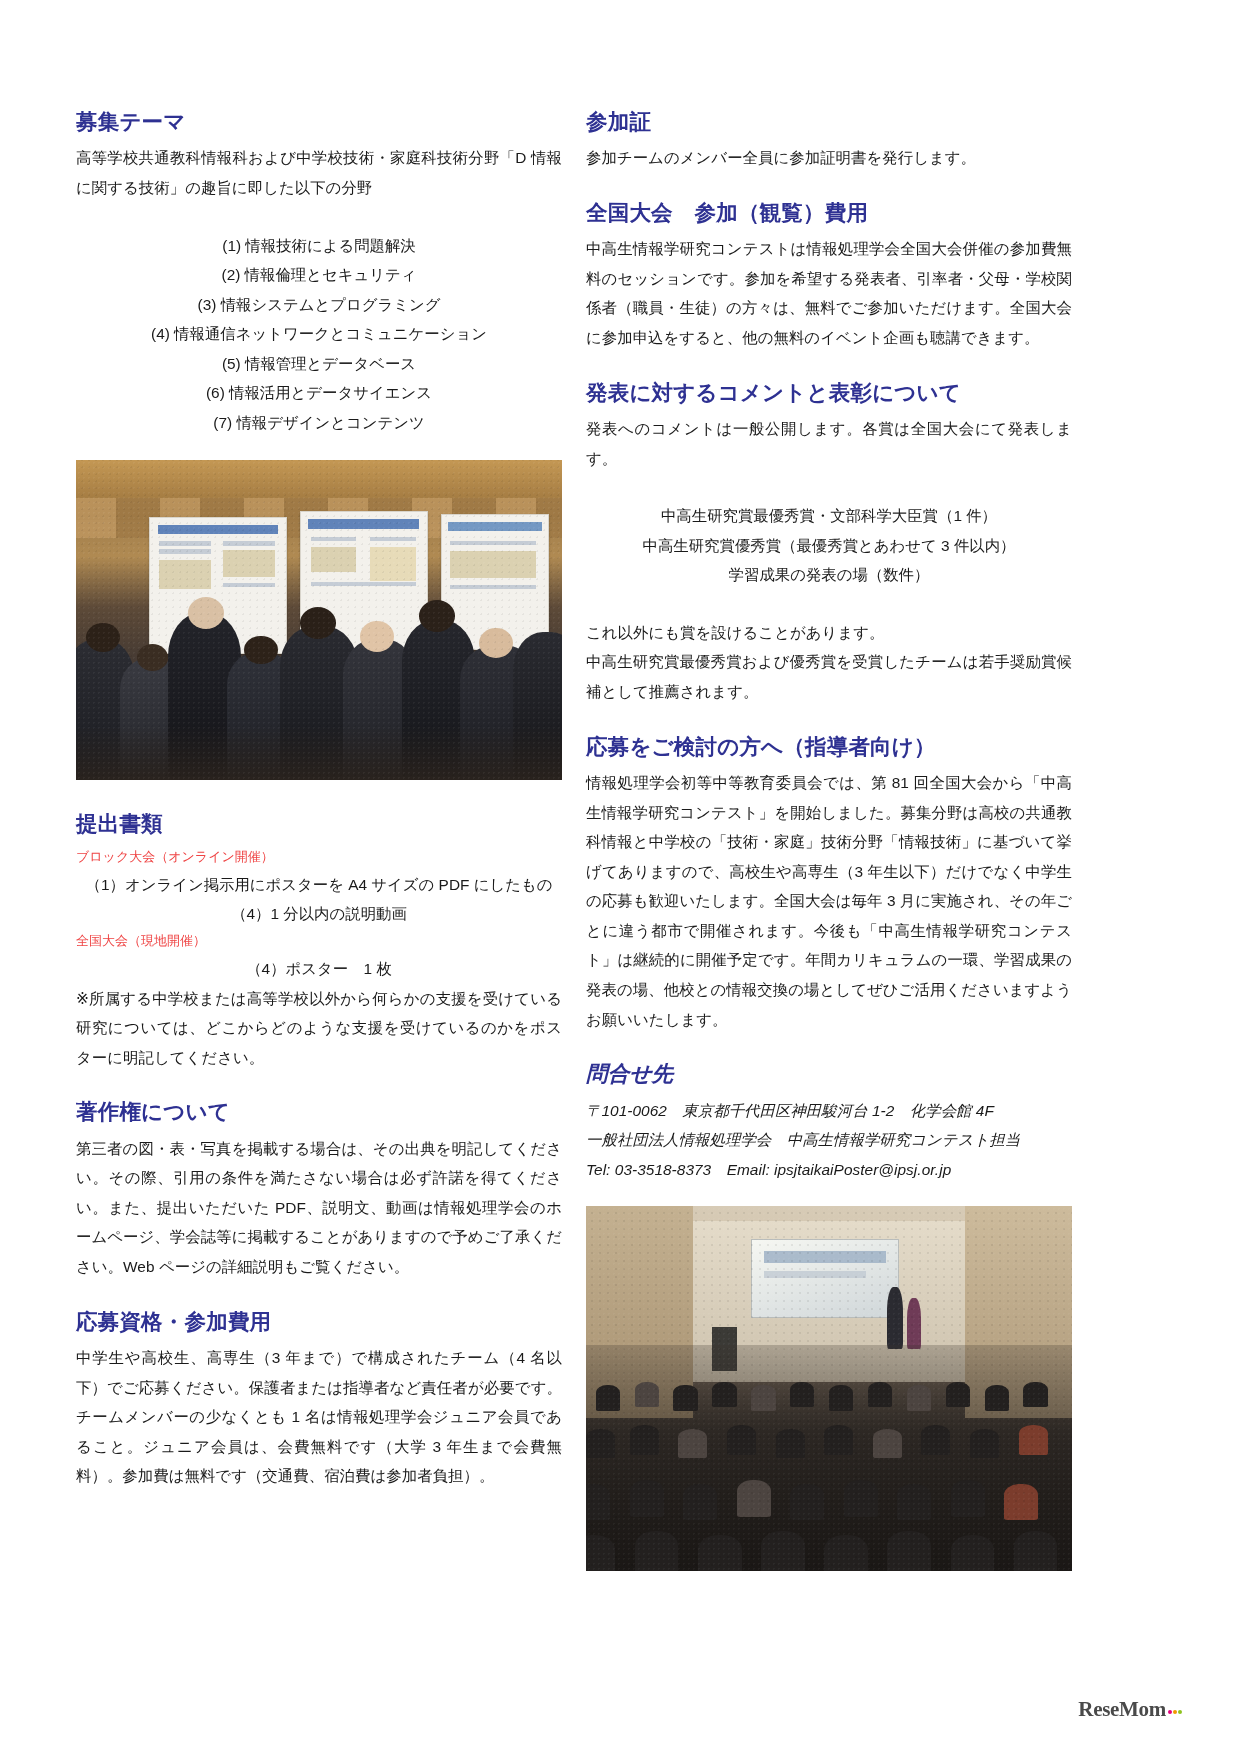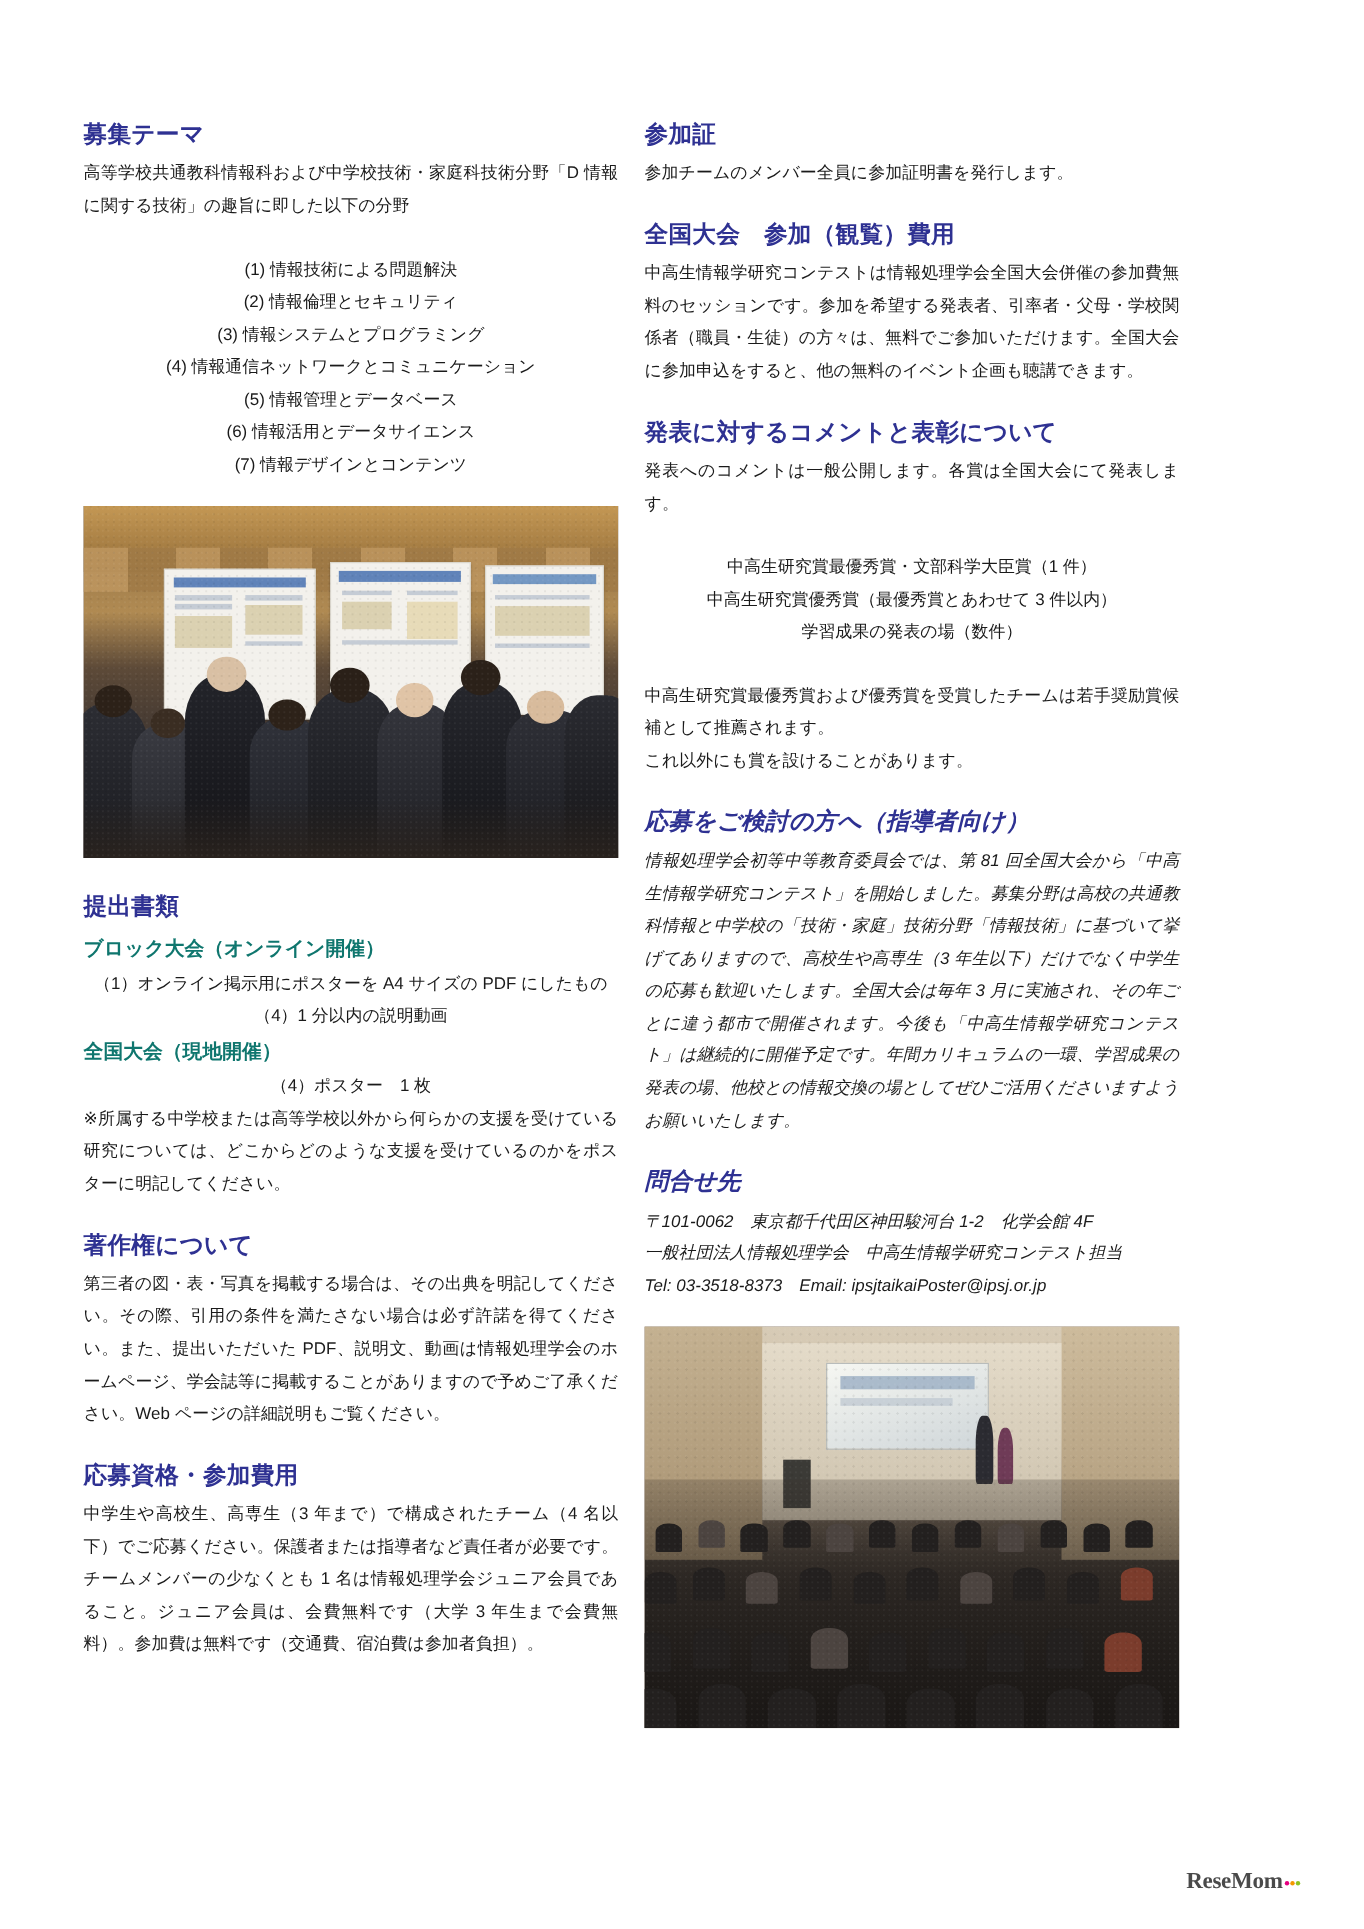--- a/index.html
+++ b/index.html
@@ -56,24 +56,24 @@
     list-style: none;
     text-align: center;
   }
   .list li {
     font-size: 15.4px;
     line-height: 1.92;
     color: #1a1a1a;
   }
   .spacer-line { height: 28px; }
   .sub-head {
-    font-size: 18px;
-    font-weight: bold;
+    font-size: 13px;
+    font-weight: normal;
     line-height: 1.92;
-    color: #0f766e;
+    color: #ef4444;
     margin: 0;
   }
 
   
   .photo {
     position: relative;
     overflow: hidden;
     background: #7a6a5a;
   }
   .photo-poster {
@@ -355,25 +355,25 @@
     <section class="block" style="margin-top:26px;">
       <h2 class="section-title">発表に対するコメントと表彰について</h2>
       <p class="body-text">発表へのコメントは一般公開します。各賞は全国大会にて発表します。</p>
       <div class="spacer-line"></div>
       <ul class="list">
         <li>中高生研究賞最優秀賞・文部科学大臣賞（1 件）</li>
         <li>中高生研究賞優秀賞（最優秀賞とあわせて 3 件以内）</li>
         <li>学習成果の発表の場（数件）</li>
       </ul>
       <div class="spacer-line"></div>
+      <p class="body-text no-justify">これ以外にも賞を設けることがあります。</p>
       <p class="body-text">中高生研究賞最優秀賞および優秀賞を受賞したチームは若手奨励賞候補として推薦されます。</p>
-      <p class="body-text no-justify">これ以外にも賞を設けることがあります。</p>
-    </section>
-
-    <section class="block" style="margin-top:26px;font-style:italic;">
+    </section>
+
+    <section class="block" style="margin-top:26px;">
       <h2 class="section-title">応募をご検討の方へ（指導者向け）</h2>
       <p class="body-text">情報処理学会初等中等教育委員会では、第 81 回全国大会から「中高生情報学研究コンテスト」を開始しました。募集分野は高校の共通教科情報と中学校の「技術・家庭」技術分野「情報技術」に基づいて挙げてありますので、高校生や高専生（3 年生以下）だけでなく中学生の応募も歓迎いたします。全国大会は毎年 3 月に実施され、その年ごとに違う都市で開催されます。今後も「中高生情報学研究コンテスト」は継続的に開催予定です。年間カリキュラムの一環、学習成果の発表の場、他校との情報交換の場としてぜひご活用くださいますようお願いいたします。</p>
     </section>
 
     <section class="block" style="margin-top:26px;font-style:italic;">
       <h2 class="section-title">問合せ先</h2>
       <p class="body-text no-justify">〒101-0062　東京都千代田区神田駿河台 1-2　化学会館 4F</p>
       <p class="body-text no-justify">一般社団法人情報処理学会　中高生情報学研究コンテスト担当</p>
       <p class="body-text no-justify">Tel: 03-3518-8373　Email: ipsjtaikaiPoster@ipsj.or.jp</p>
     </section>

